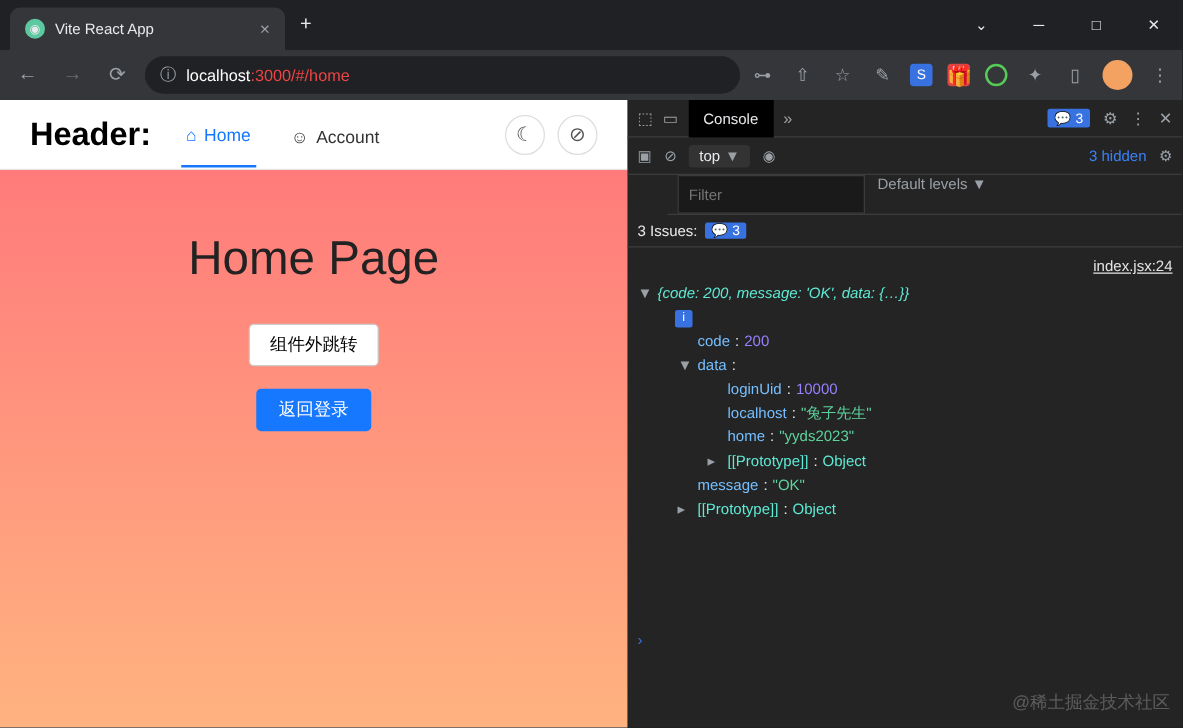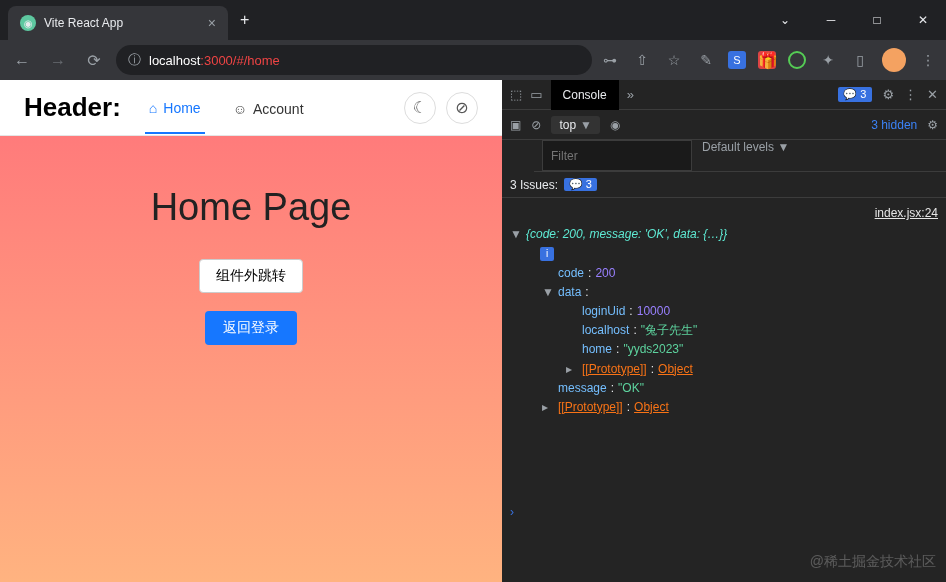--- a/index.html
+++ b/index.html
@@ -61,21 +61,21 @@
 .dtissues .badge { background: #3871e0; color: #fff; padding: 0 5px; border-radius: 2px; font-size: 11px; }
 .console { flex: 1; padding: 6px 8px; line-height: 1.6; position: relative; }
 .srcref { text-align: right; color: #e5e5e5; text-decoration: underline; margin-bottom: 2px; }
 .obj { font-style: italic; color: #5eead4; padding-left: 18px; }
 .tree { padding-left: 32px; }
 .tree .row { display: flex; gap: 4px; }
 .tw { width: 12px; color: #9aa0a6; cursor: pointer; }
 .key { color: #75bfff; }
 .str { color: #5dd39e; }
 .num { color: #9980ff; }
-.proto { color: #f97316; text-decoration: underline; }
+.proto { color: #5eead4; }
 .iinfo { display: inline-block; background: #3871e0; color: #fff; width: 14px; height: 14px; text-align: center; line-height: 14px; border-radius: 2px; font-size: 10px; font-style: normal; }
 .prompt { position: absolute; bottom: 60px; left: 8px; color: #3871e0; }
 .watermark { position: absolute; right: 10px; bottom: 10px; color: rgba(255,255,255,0.25); font-size: 14px; font-family: Arial, sans-serif; }
 </style>
 </head>
 <body>
 
 <div class="titlebar">
   <div class="tab">
     <span class="tab-favicon">◉</span>

